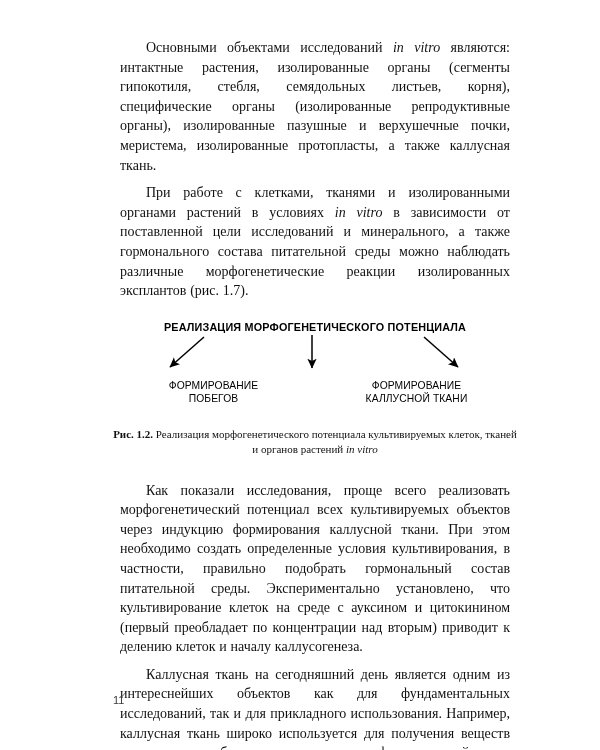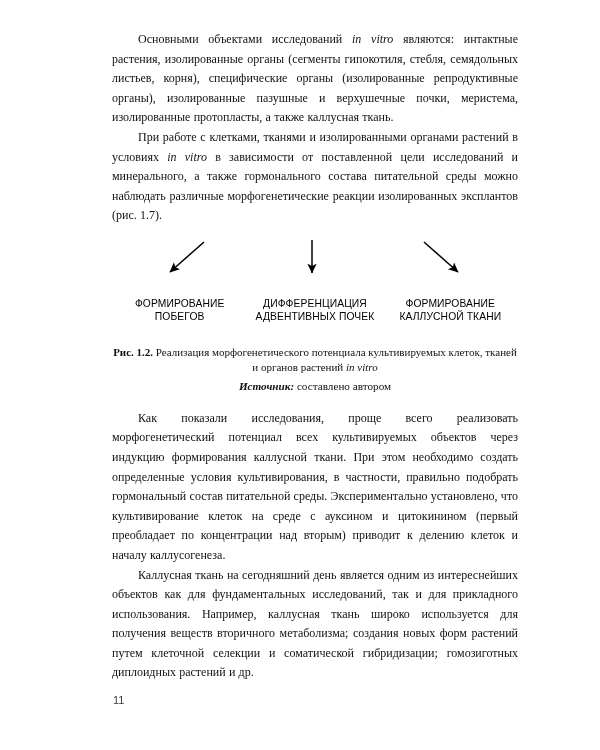--- a/index.html
+++ b/index.html
@@ -16,22 +16,22 @@
     font-family: "Liberation Serif", "DejaVu Serif", serif;
     color: #111111;
   }
   .content {
     position: absolute;
     left: 112px;
     top: 30px;
     width: 406px;
   }
   p.body-par {
-    margin: 0;
-    font-size: 12px;
+    margin: 8px;
+    font-size: 14px;
     line-height: 19.6px;
     text-align: justify;
     text-indent: 26px;
     -webkit-hyphens: none;
     hyphens: none;
     word-spacing: 0.02em;
   }
   p.body-par + p.body-par {
     margin-top: 0;
   }
@@ -59,21 +59,21 @@
   }
   .arrow-band svg {
     position: absolute;
     left: 0;
     top: 0;
     display: block;
   }
   .branch-row {
     display: flex;
     width: 406px;
-    margin-top: 15px;
+    margin-top: 2px;
   }
   .branch {
     flex: 1 1 0;
     text-align: center;
     font-family: "Liberation Sans", "DejaVu Sans", sans-serif;
     font-size: 10.3px;
     line-height: 13.4px;
     letter-spacing: 0.1px;
     color: #000;
     white-space: pre-line;
@@ -117,46 +117,44 @@
   <div class="content">
 
     <p class="body-par"><span>Основными объектами исследований </span><span class="it">in vitro</span><span> являются: интактные растения, изолированные органы (сегменты гипокотиля, стебля, семядольных листьев, корня), специфические органы (изолированные репродуктивные органы), изолированные пазушные и верхушечные почки, меристема, изолированные протопласты, а также каллусная ткань.</span></p>
 
     <p class="body-par"><span>При работе с клетками, тканями и изолированными органами растений в условиях </span><span class="it">in vitro</span><span> в зависимости от поставленной цели исследований и минерального, а также гормонального состава питательной среды можно наблюдать различные морфогенетические реакции изолированных эксплантов (рис. 1.7).</span></p>
 
     <div class="pre-fig-gap"></div>
 
     <div class="figure">
 
+      <div class="fig-title">РЕАЛИЗАЦИЯ МОРФОГЕНЕТИЧЕСКОГО ПОТЕНЦИАЛА</div>
 
       <div class="arrow-band">
         <svg width="406" height="44" viewBox="0 0 406 44" xmlns="http://www.w3.org/2000/svg">
           <defs>
             <marker id="ah" markerWidth="9" markerHeight="9" refX="6.2" refY="3.1" orient="auto" markerUnits="strokeWidth">
               <path d="M0,0 L6.6,3.1 L0,6.2 L1.5,3.1 Z" fill="#000"></path>
             </marker>
           </defs>
           <line x1="92" y1="4" x2="58" y2="34" stroke="#000" stroke-width="1.5" marker-end="url(#ah)"></line>
           <line x1="200" y1="2" x2="200" y2="35" stroke="#000" stroke-width="1.5" marker-end="url(#ah)"></line>
           <line x1="312" y1="4" x2="346" y2="34" stroke="#000" stroke-width="1.5" marker-end="url(#ah)"></line>
         </svg>
       </div>
 
       <div class="branch-row">
         <div class="branch">ФОРМИРОВАНИЕ
 ПОБЕГОВ</div>
-        <div class="branch">ДИФФЕРЕНЦИАЦИЯ
-АДВЕНТИВНЫХ ПОЧЕК</div>
         <div class="branch">ФОРМИРОВАНИЕ
 КАЛЛУСНОЙ ТКАНИ</div>
       </div>
 
       <div class="fig-caption"><span class="cap-label">Рис. 1.2.</span><span> Реализация морфогенетического потенциала культивируемых клеток, тканей и органов растений </span><span class="it">in vitro</span></div>
 
-      <div class="fig-source"><span class="src-label">Источник:</span><span> составлено автором</span></div>
 
     </div>
 
     <div class="after-fig-gap"></div>
 
     <p class="body-par">Как показали исследования, проще всего реализовать морфогенетический потенциал всех культивируемых объектов через индукцию формирования каллусной ткани. При этом необходимо создать определенные условия культивирования, в частности, правильно подобрать гормональный состав питательной среды. Экспериментально установлено, что культивирование клеток на среде с ауксином и цитокинином (первый преобладает по концентрации над вторым) приводит к делению клеток и началу каллусогенеза.</p>
     <p class="body-par">Каллусная ткань на сегодняшний день является одним из интереснейших объектов как для фундаментальных исследований, так и для прикладного использования. Например, каллусная ткань широко используется для получения веществ вторичного метаболизма; создания новых форм растений путем клеточной селекции и соматической гибридизации; гомозиготных диплоидных растений и др.</p>
 
   </div>
 

